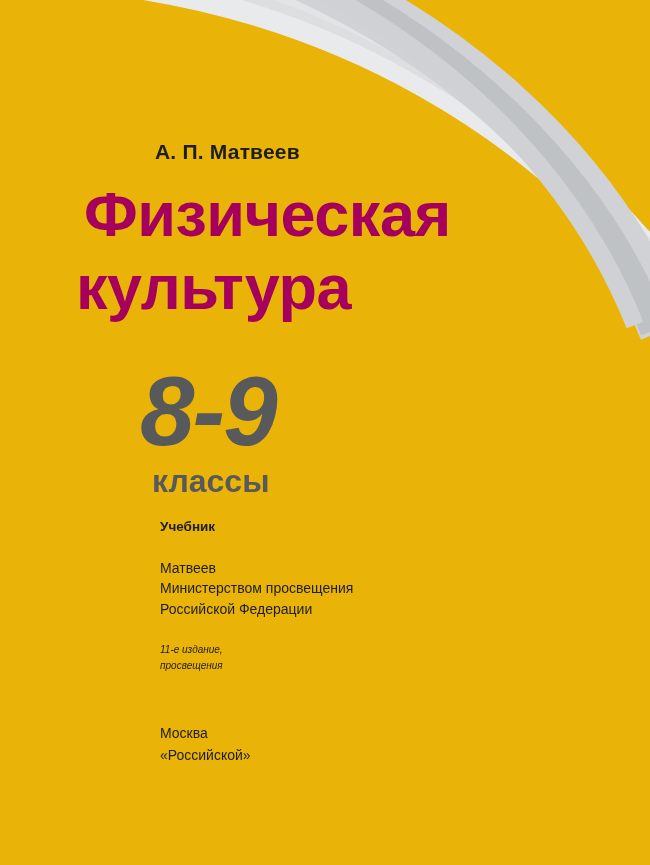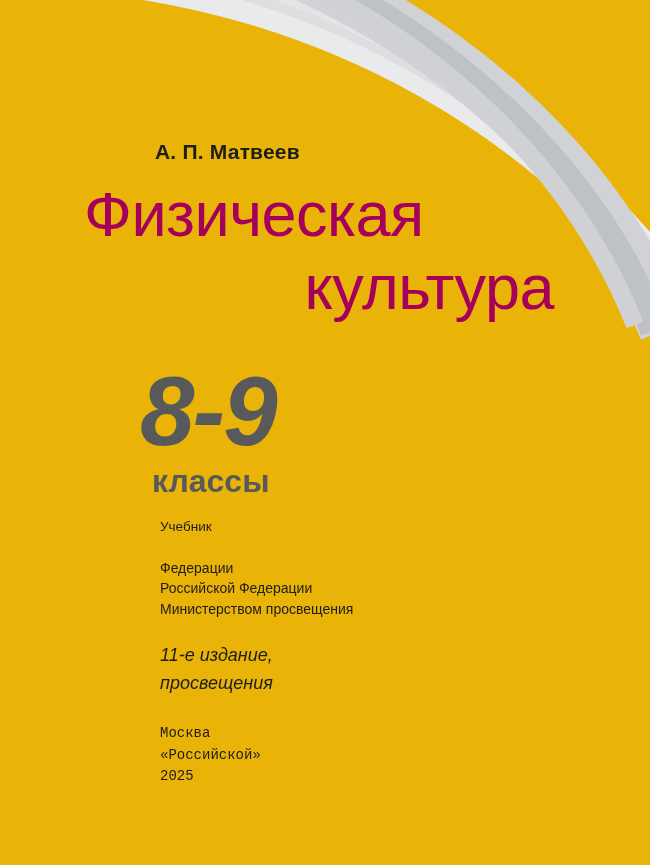--- a/index.html
+++ b/index.html
@@ -49,28 +49,28 @@
     color: #1d1d1b;
     letter-spacing: 0.2px;
   }
 
   .title {
     position: absolute;
     left: 84px;
     top: 178px;
     width: 470px;
     color: #a5005b;
-    font-weight: normal;
+    font-weight: bold;
     font-size: 63px;
     line-height: 1.16;
     letter-spacing: -0.5px;
   }
   .title .line2 {
     display: block;
-    text-align: right;
+    text-align: left;
     margin-left: -8px;
   }
 
   .grade {
     position: absolute;
     left: 140px;
     top: 362px;
     font-size: 98px;
     font-weight: bold;
     color: #58595b;
@@ -87,52 +87,51 @@
     font-weight: bold;
     color: #58595b;
     letter-spacing: 0px;
   }
 
   .booktype {
     position: absolute;
     left: 160px;
     top: 519px;
     font-size: 13.5px;
-    font-weight: normal;
+    font-weight: bold;
     color: #1d1d1b;
   }
 
   .approval {
     position: absolute;
     left: 160px;
     top: 558px;
     font-size: 14px;
     color: #1d1d1b;
     line-height: 1.45;
   }
 
   .edition {
     position: absolute;
     left: 160px;
     top: 642px;
-    font-size: 18px;
+    font-size: 10px;
     font-style: italic;
     color: #1d1d1b;
     line-height: 1.55;
     text-align: center;
   }
 
   .imprint {
     position: absolute;
     left: 160px;
     top: 723px;
     font-size: 14px;
     color: #1d1d1b;
     line-height: 1.55;
-    font-family: Liberation Mono, monospace;
   }
   .imprint div { white-space: nowrap; }
 </style>
 </head>
 <body>
 
 <div class="page">
 
   <svg class="arcs" viewBox="0 0 650 865" xmlns="http://www.w3.org/2000/svg" aria-hidden="true">
     <defs>
@@ -165,30 +164,29 @@
       <span class="line2">культура</span>
     </div>
 
     <div class="grade">8-9</div>
 
     <div class="grade-word">классы</div>
 
     <div class="booktype">Учебник</div>
 
     <div class="approval">
-      <div>Федерации</div>
+      <div>Матвеев</div>
+      <div>Министерством просвещения</div>
       <div>Российской Федерации</div>
-      <div>Министерством просвещения</div>
     </div>
 
     <div class="edition">
       <div>11-е издание,</div>
       <div>просвещения</div>
     </div>
 
     <div class="imprint">
       <div>Москва</div>
       <div>«Российской»</div>
-      <div>2025</div>
     </div>
 
   </div>
 </div>
 
 </body></html>

